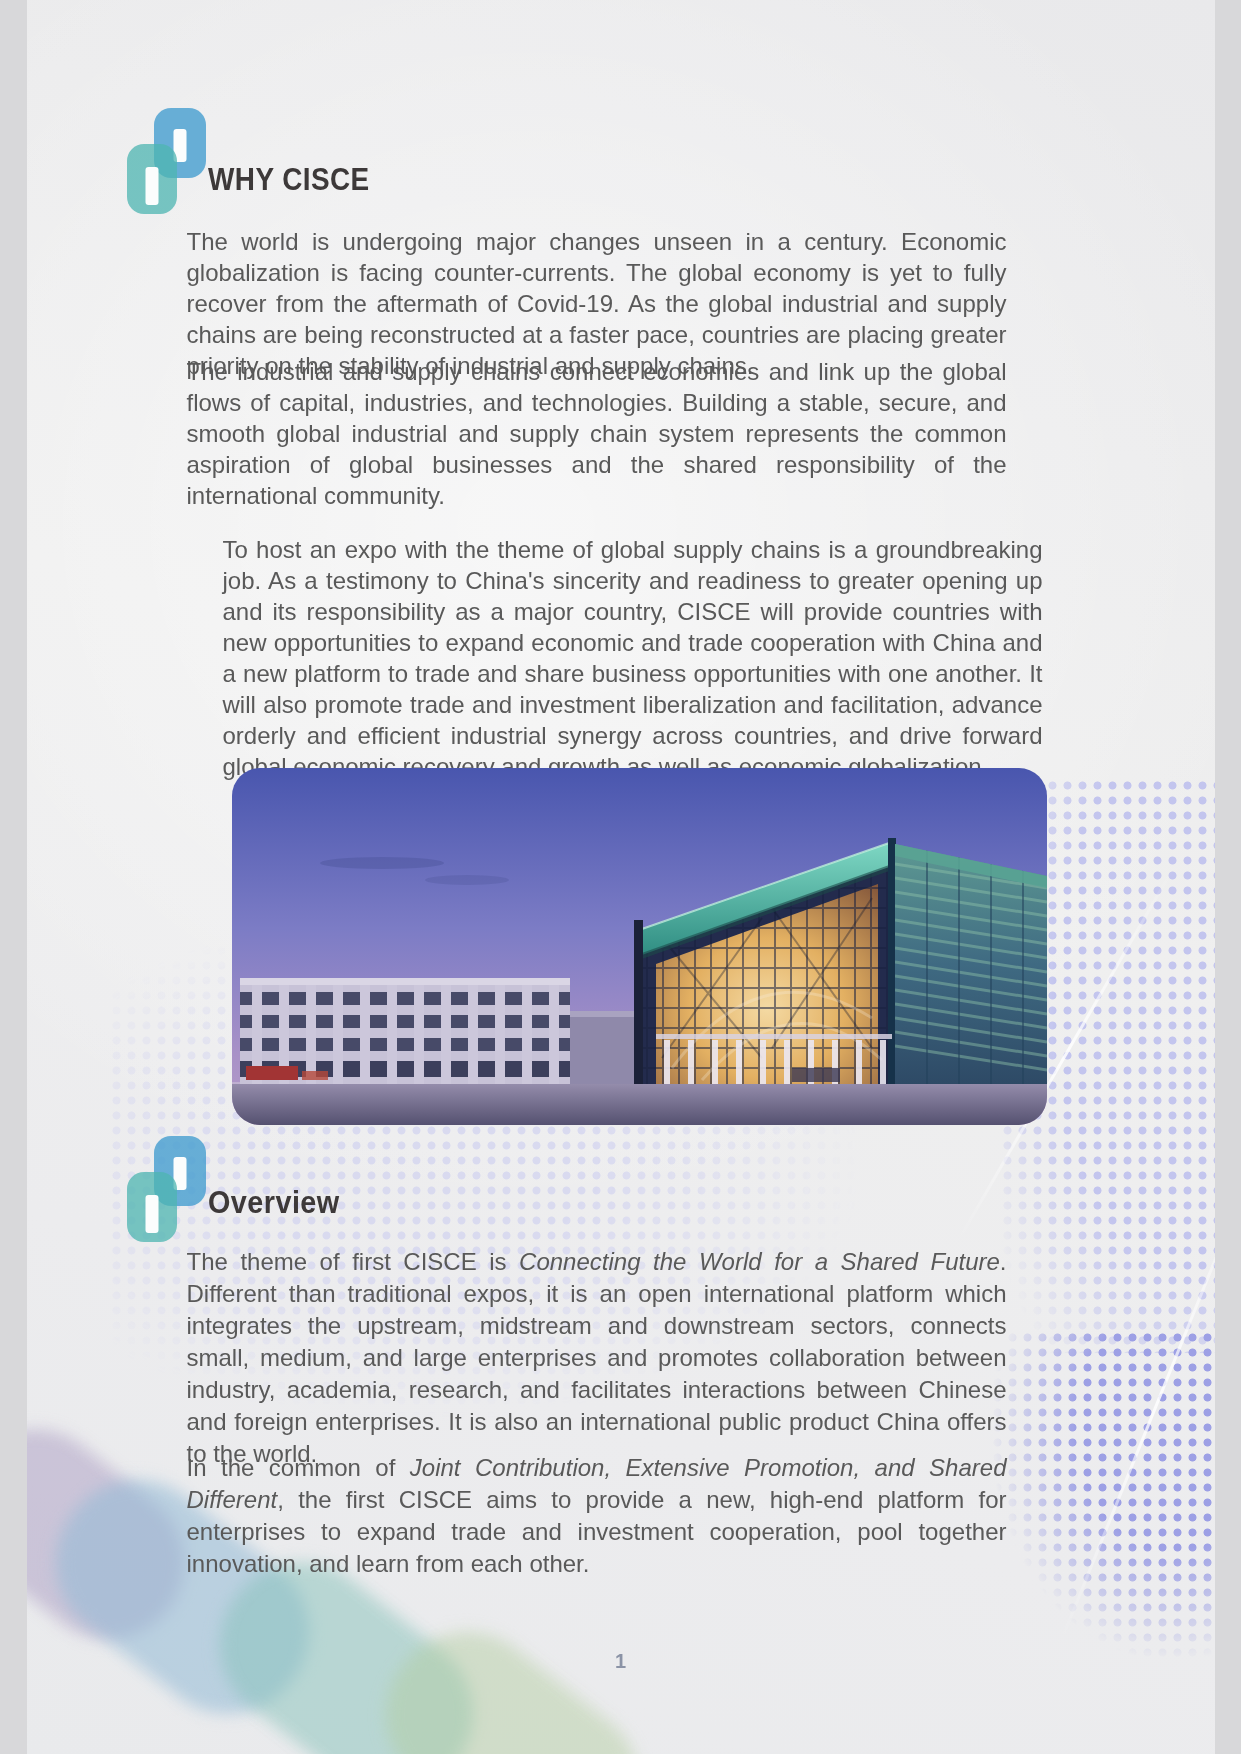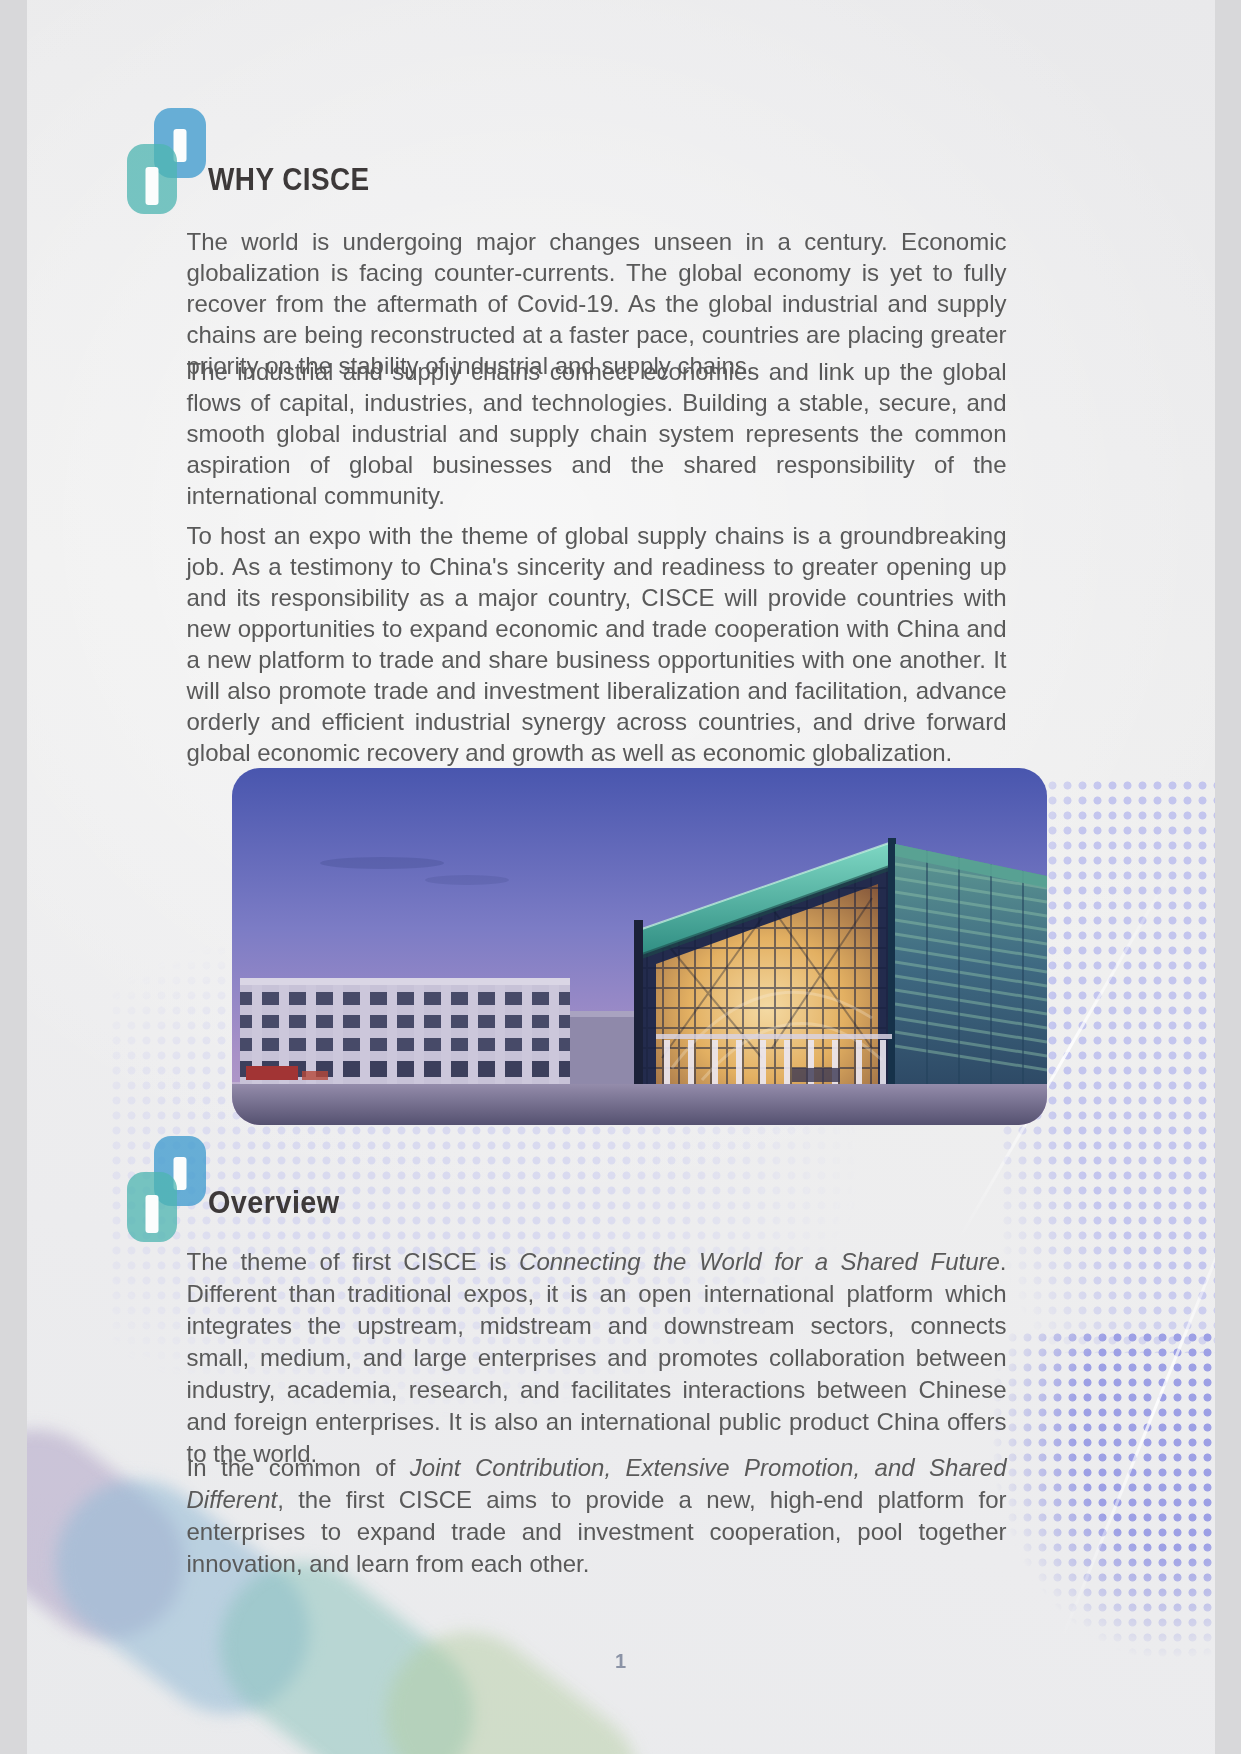--- a/index.html
+++ b/index.html
@@ -67,21 +67,21 @@
   .title-why{left:181px;top:162px;font-size:31px;}
   .title-overview{left:181px;top:1184px;font-size:32px;}
 
   .para{
     position:absolute;left:160px;width:820px;margin:0;
     color:#595959;font-size:24px;line-height:31px;text-align:justify;
   }
   .para em{font-style:italic;margin-top:23px;}
   .p-why-1{top:226px;}
   .p-why-2{top:356px;}
-  .p-why-3{top:520px;}
+  .p-why-3{top:534px;margin-left:36px;}
   .p-ov-1{top:1246px;line-height:32px;}
   .p-ov-2{top:1452px;line-height:32px;}
   .p-ov-3{top:1564px;line-height:32px;}
 
   .page-number{
     position:absolute;left:0;top:1650px;width:100%;margin:0;
     text-align:center;color:#8b93a6;font-weight:700;font-size:20px;
   }
 
   

